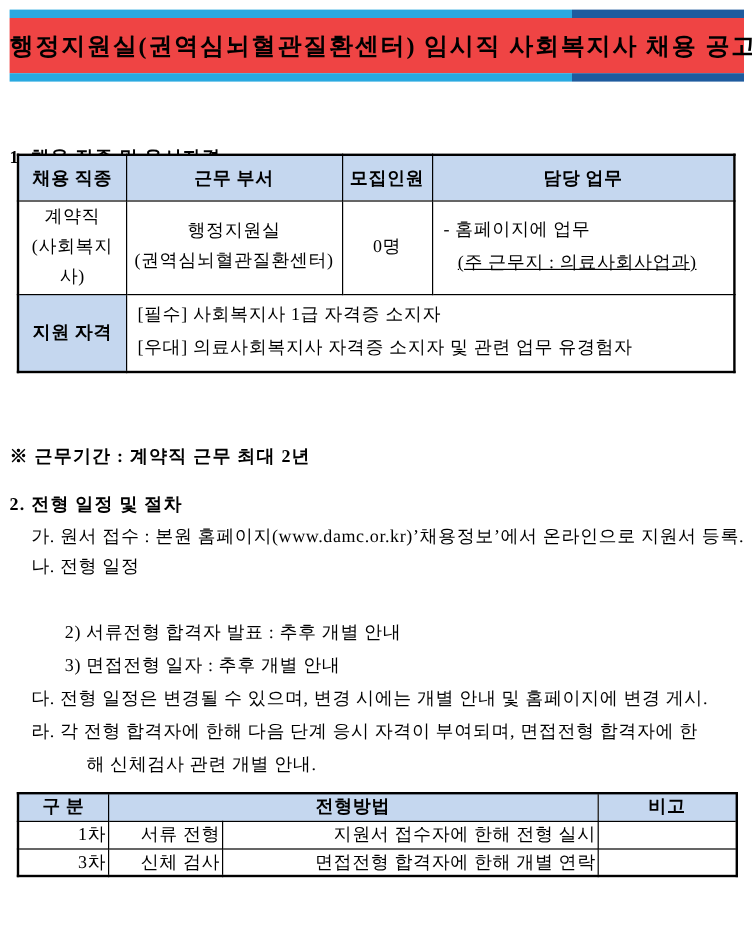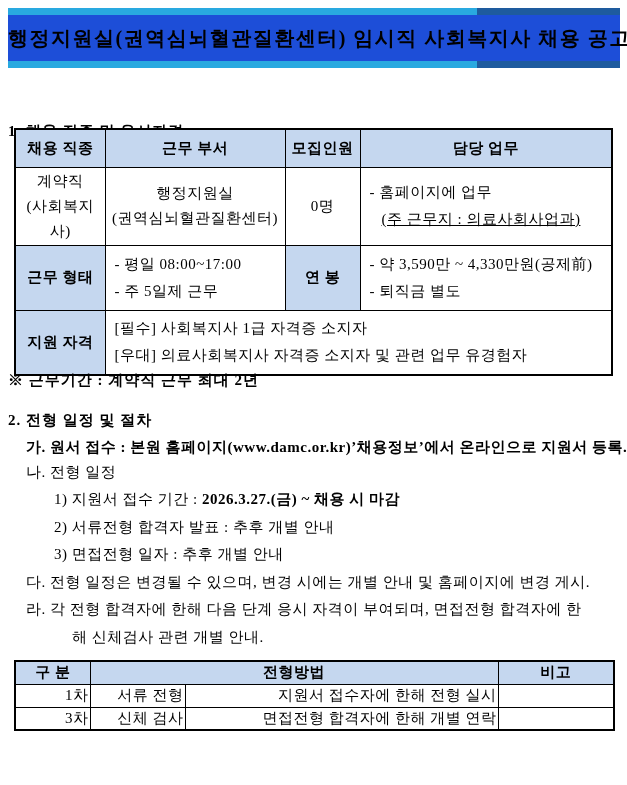--- a/index.html
+++ b/index.html
@@ -13,21 +13,21 @@
   }
   .page { position: relative; width: 627px; height: 785px; }
 
   
   .banner { position: absolute; left: 8px; top: 8px; width: 612px; }
   .banner-bar {
     height: 7px;
     background: linear-gradient(to right, #29a9e0 0%, #29a9e0 76.6%, #1e5b9e 76.6%, #1e5b9e 100%);
   }
   .banner-title {
-    background: #1d4ed8;
+    background: #ef4444;
     font-size: 20px;
     font-weight: bold;
     text-align: center;
     padding: 10px 0 9px 0;
     letter-spacing: 1.5px;
     white-space: nowrap;
   }
 
   
   .sec-heading {
@@ -60,21 +60,21 @@
   #process-table .p3 { width: 313px; }
   #process-table .p4 { width: 116px; }
   #process-table tr { height: 23px; }
   #process-table td { text-align: right; vertical-align: middle; }
 
   
   .txt { position: absolute; font-size: 15px; white-space: nowrap; }
   .lv1 { left: 26px; }
   .lv2 { left: 54px; }
   .lv3 { left: 72px; }
-  #line-ga   { top: 438px; font-weight: bold; }
+  #line-ga   { top: 438px; }
   #line-na   { top: 463px; }
   #line-sub1 { top: 490px; }
   #line-sub2 { top: 518px; }
   #line-sub3 { top: 545px; }
   #line-da   { top: 573px; }
   #line-ra1  { top: 600px; }
   #line-ra2  { top: 628px; }
   .b { font-weight: bold; }
 </style>
 </head>
@@ -113,48 +113,35 @@
         <div>행정지원실</div>
         <div>(권역심뇌혈관질환센터)</div>
       </td>
       <td class="cell-center">0명</td>
       <td class="cell-left">
         <div>- 홈페이지에 업무</div>
         <div><span class="u">(주 근무지 : 의료사회사업과)</span></div>
       </td>
     </tr>
     <tr class="body">
-      <th class="hdr">근무 형태</th>
-      <td class="cell-left">
-        <div>- 평일 08:00~17:00</div>
-        <div>- 주 5일제 근무</div>
-      </td>
-      <th class="hdr">연 봉</th>
-      <td class="cell-left">
-        <div>- 약 3,590만 ~ 4,330만원(공제前)</div>
-        <div>- 퇴직금 별도</div>
-      </td>
-    </tr>
-    <tr class="body">
       <th class="hdr">지원 자격</th>
       <td class="cell-left" colspan="3">
         <div>[필수] 사회복지사 1급 자격증 소지자</div>
         <div>[우대] 의료사회복지사 자격증 소지자 및 관련 업무 유경험자</div>
       </td>
     </tr>
   </tbody>
     </table>
 
   <div class="sec-heading" id="note-line">※ 근무기간 : 계약직 근무 최대 2년</div>
 
   <div class="sec-heading" id="sec2-heading">2. 전형 일정 및 절차</div>
 
   <div class="txt lv1" id="line-ga">가. 원서 접수 : 본원 홈페이지(www.damc.or.kr)’채용정보’에서 온라인으로 지원서 등록.</div>
   <div class="txt lv1" id="line-na">나. 전형 일정</div>
-  <div class="txt lv2" id="line-sub1"><span>1) 지원서 접수 기간 : </span><span class="b">2026.3.27.(금) ~ 채용 시 마감</span></div>
   <div class="txt lv2" id="line-sub2">2) 서류전형 합격자 발표 : 추후 개별 안내</div>
   <div class="txt lv2" id="line-sub3">3) 면접전형 일자 : 추후 개별 안내</div>
   <div class="txt lv1" id="line-da">다. 전형 일정은 변경될 수 있으며, 변경 시에는 개별 안내 및 홈페이지에 변경 게시.</div>
   <div class="txt lv1" id="line-ra1">라. 각 전형 합격자에 한해 다음 단계 응시 자격이 부여되며, 면접전형 합격자에 한</div>
   <div class="txt lv3" id="line-ra2">해 신체검사 관련 개별 안내.</div>
 
   <table id="process-table">
     <colgroup>
         <col class="p1">
         <col class="p2">

